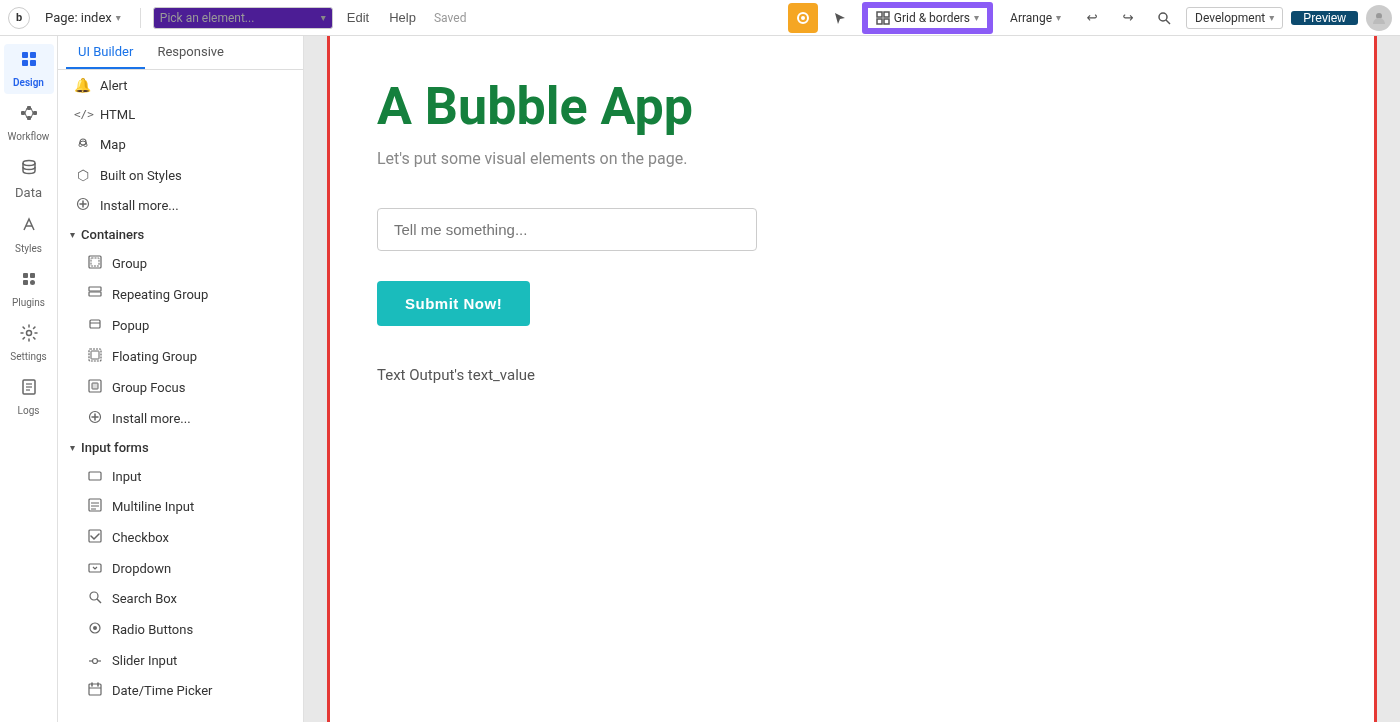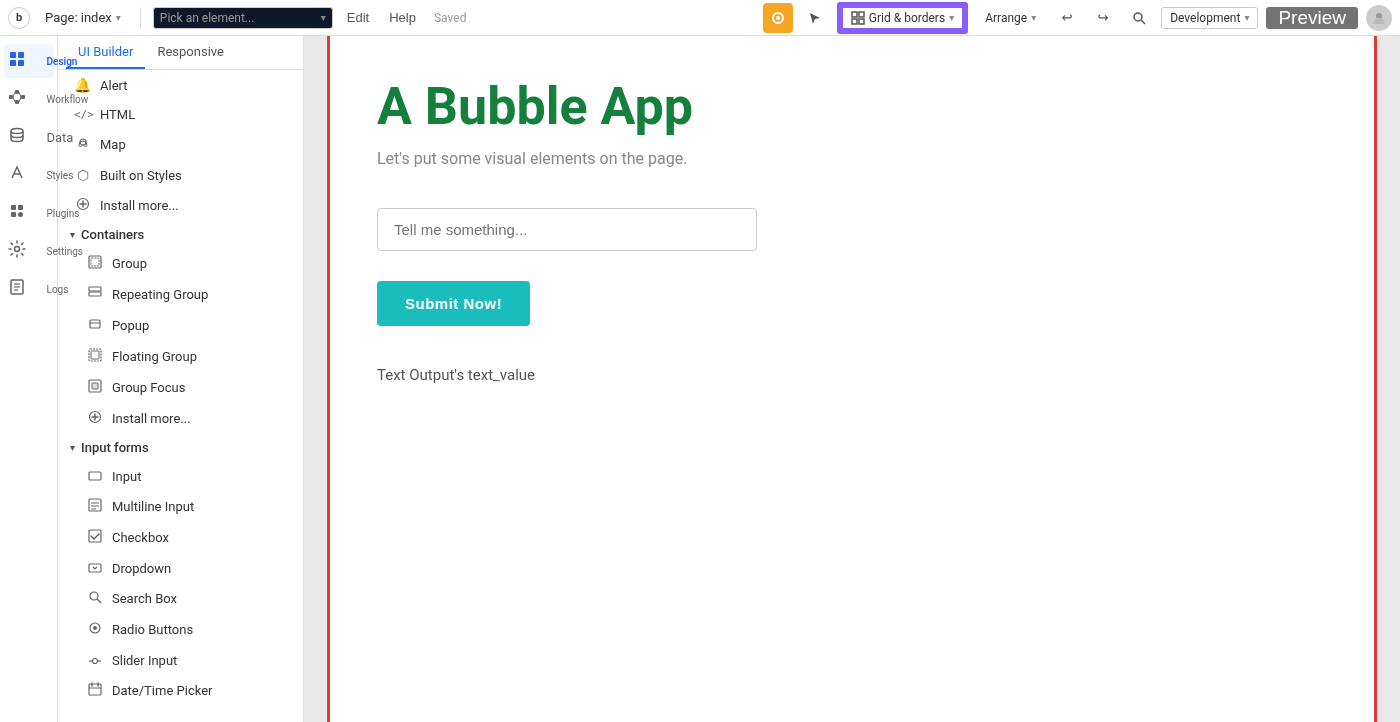--- a/index.html
+++ b/index.html
@@ -34,21 +34,21 @@
       border-radius: 3px;
     }
     .topbar-divider { width: 1px; height: 20px; background: #ddd; margin: 0 4px; }
     .element-picker {
       display: flex; align-items: center; gap: 4px;
       min-width: 180px;
       border: 1px solid #ccc;
       border-radius: 3px;
       padding: 3px 6px;
       font-size: 12px; color: #999;
-      cursor: pointer; background: #0f172a;
+      cursor: pointer; background: #4c1d95;
     }
     .topbar-btn {
       background: none; border: none; cursor: pointer;
       font-size: 13px; color: #555; padding: 3px 6px;
       border-radius: 3px;
     }
     .saved-label { font-size: 12px; color: #999; margin-left: 4px; }
     .spacer { flex: 1; }
     .topbar-icon-btn {
       width: 28px; height: 28px;
@@ -68,23 +68,23 @@
       padding: 3px 8px; font-size: 12px; color: #333;
       cursor: pointer; background: none;
     }
     .dev-btn {
       display: flex; align-items: center; gap: 4px;
       border: 1px solid #ccc; border-radius: 3px;
       padding: 3px 8px; font-size: 12px; color: #333;
       cursor: pointer; background: #fff;
     }
     .preview-btn {
-      background: #737373; color: #fff;
+      background: #0c4a6e; color: #fff;
       border: none; border-radius: 3px;
-      padding: 0 12px; font-size: 19px; cursor: pointer;
+      padding: 0 12px; font-size: 12px; cursor: pointer;
       font-weight: 500;
     }
     .user-avatar {
       width: 26px; height: 26px; border-radius: 50%;
       background: #ccc; display: flex; align-items: center; justify-content: center;
       font-size: 11px; color: #fff; cursor: pointer;
     }
     .bubble-orange-btn {
       width: 30px; height: 30px; background: #f5a623; border-radius: 4px;
       display: flex; align-items: center; justify-content: center;
@@ -100,25 +100,25 @@
       background: #fff;
       border-right: 1px solid #e0e0e0;
       display: flex;
       flex-direction: column;
       align-items: center;
       padding-top: 8px;
       gap: 4px;
       z-index: 90;
     }
     .nav-item {
-      display: flex; flex-direction: row; align-items: center;
+      display: flex; flex-direction: column; align-items: center;
       width: 50px; padding: 6px 4px;
       border-radius: 4px; cursor: pointer;
       font-size: 10px; color: #666;
-      gap: 21px;
+      gap: 5px;
     }
     .nav-item.active { color: #2563eb; background: #eff6ff; }
     .nav-icon { font-size: 16px; }
 
     
     .panel {
       position: fixed;
       top: 36px; left: 58px;
       width: 246px;
       height: calc(100vh - 36px);

